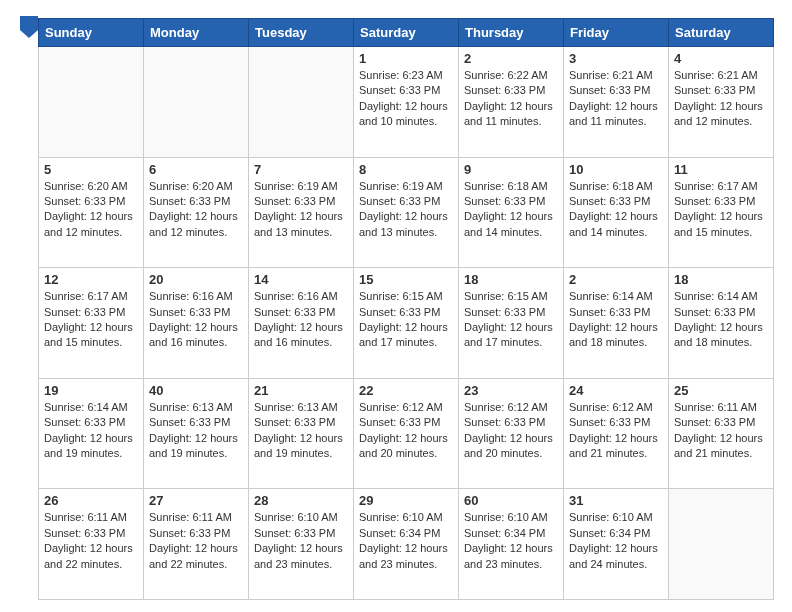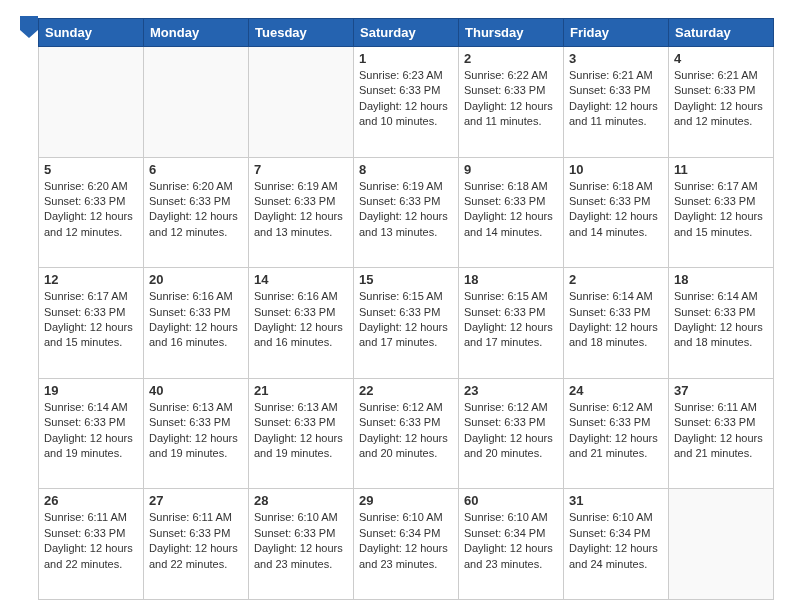--- a/index.html
+++ b/index.html
@@ -307,21 +307,21 @@
 and 20 minutes.</div>
           </td>
           <td>
             <span class="day-num">24</span>
             <div class="day-info" style="white-space: pre-line;">Sunrise: 6:12 AM
 Sunset: 6:33 PM
 Daylight: 12 hours
 and 21 minutes.</div>
           </td>
           <td>
-            <span class="day-num">37</span>
+            <span class="day-num">25</span>
             <div class="day-info" style="white-space: pre-line;">Sunrise: 6:11 AM
 Sunset: 6:33 PM
 Daylight: 12 hours
 and 21 minutes.</div>
           </td>
         </tr>
         <tr>
           <td>
             <span class="day-num">26</span>
             <div class="day-info" style="white-space: pre-line;">Sunrise: 6:11 AM

